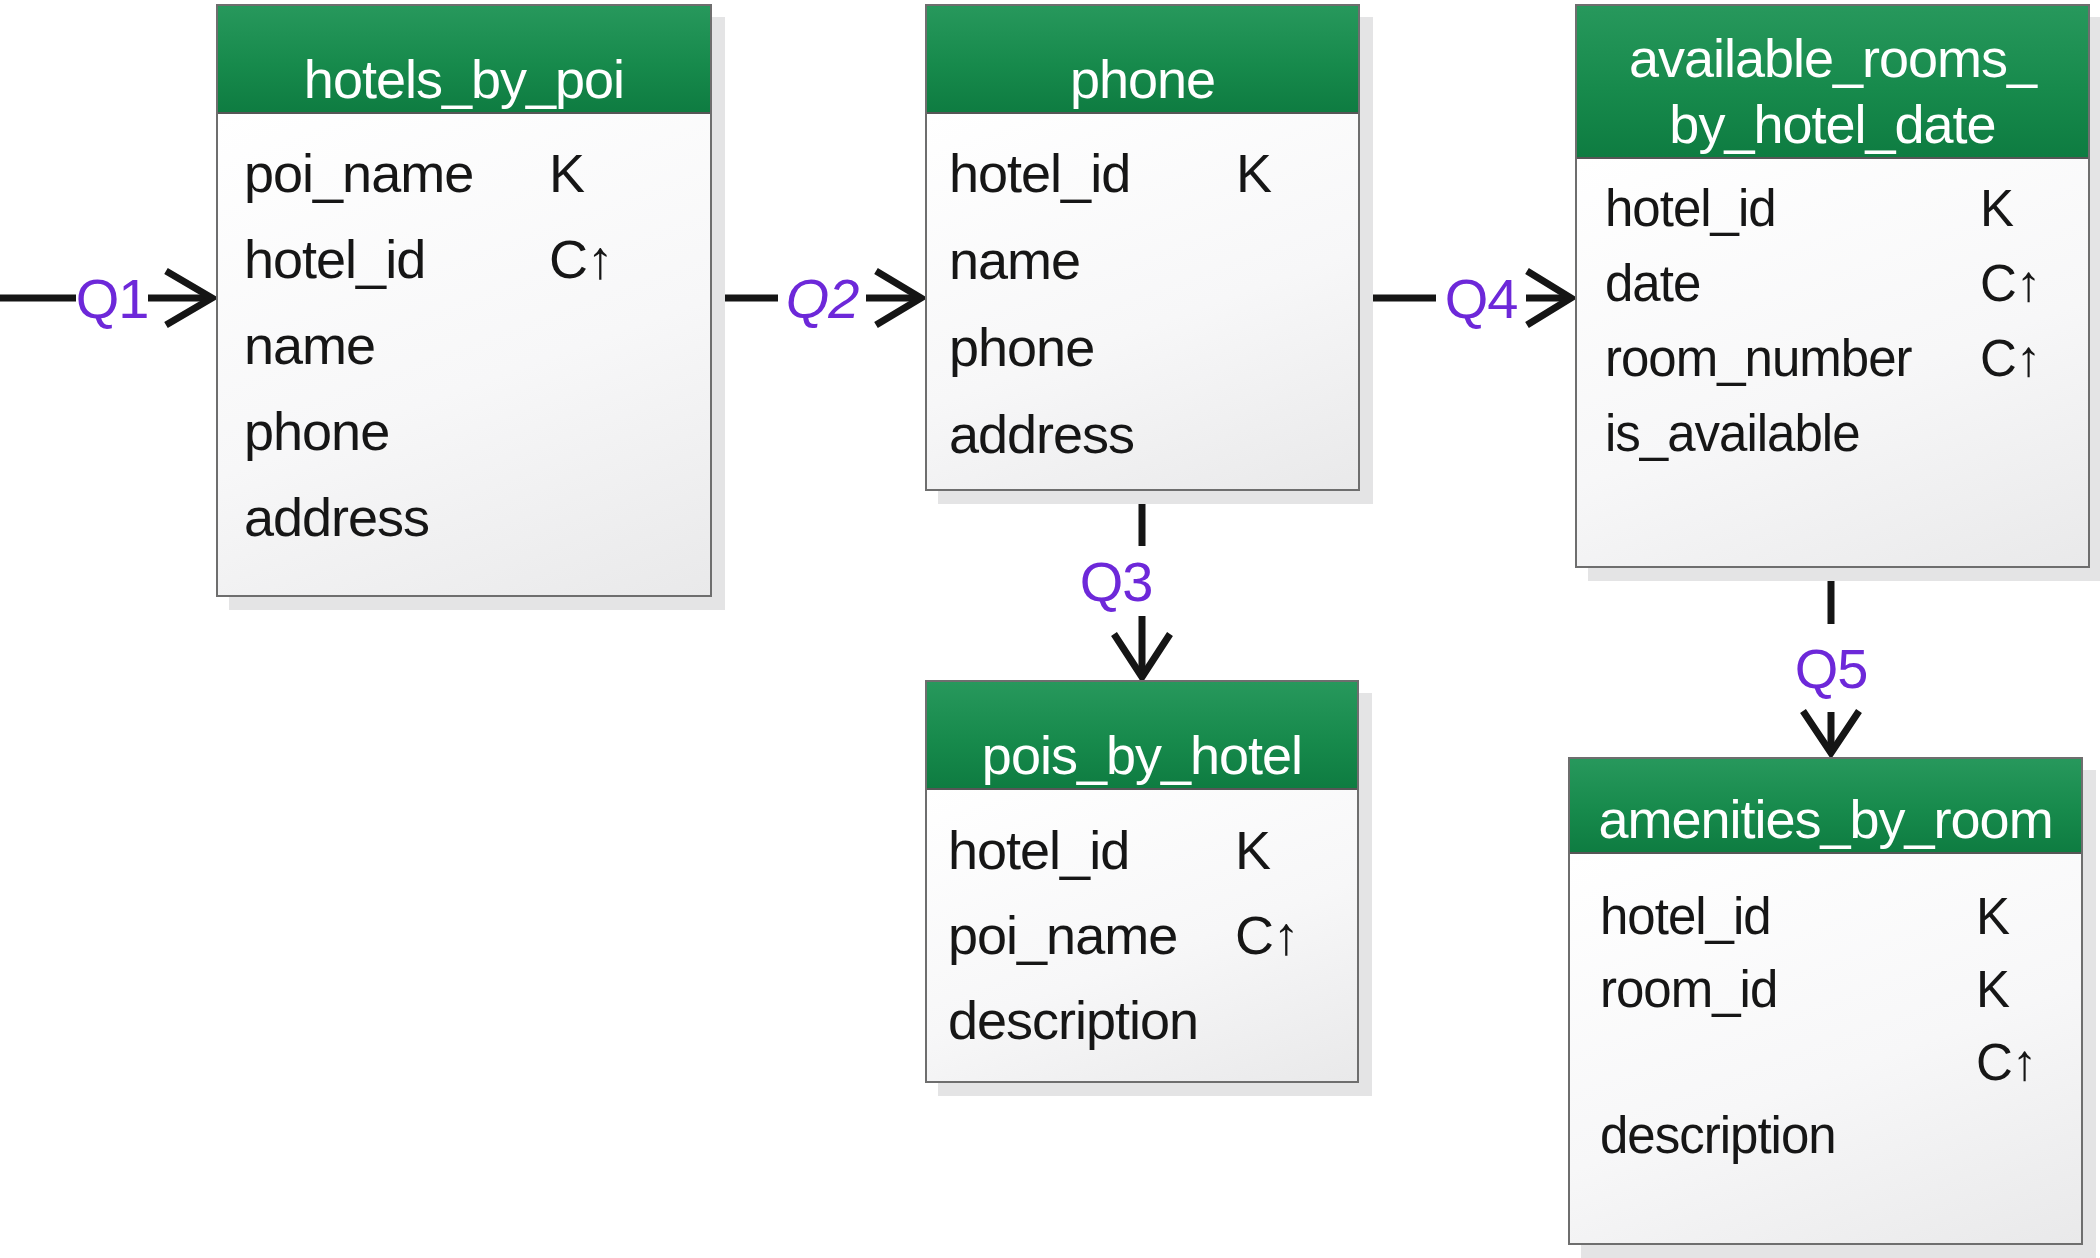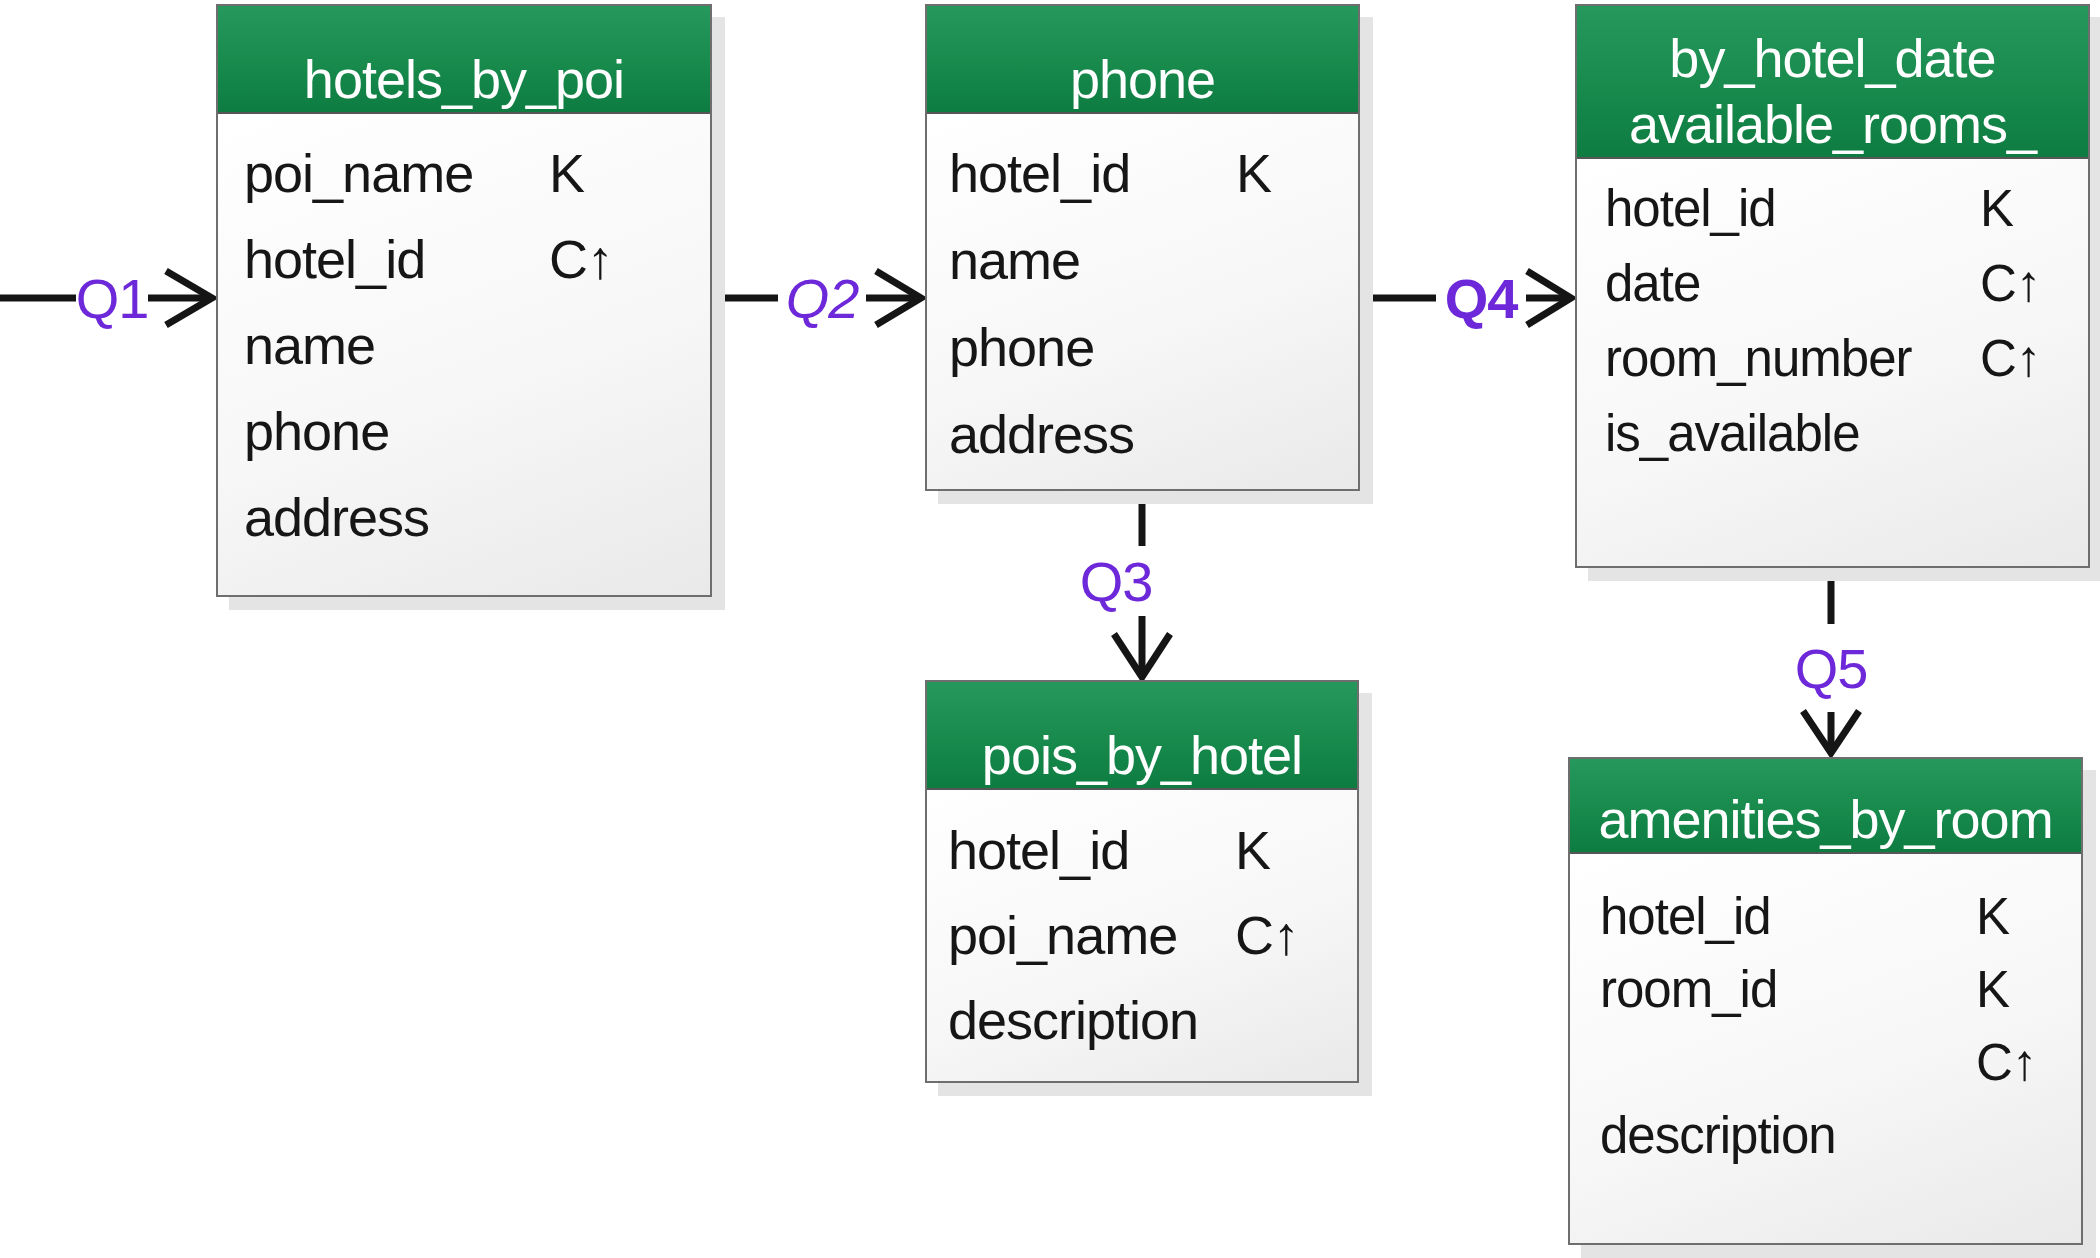--- a/index.html
+++ b/index.html
@@ -71,21 +71,21 @@
         <path d="M1831 570 V624"></path>
         <path d="M1831 712 V750"></path>
         <polyline points="1803,711 1831,753 1859,711"></polyline>
       </g>
     </g>
   </svg>
 
   <span class="qlabel" style="left:112px; top:298px;">Q1</span>
   <span class="qlabel" style="left:822px; top:298px;font-style:italic;">Q2</span>
   <span class="qlabel" style="left:1116px; top:581px;">Q3</span>
-  <span class="qlabel" style="left:1481px; top:298px;font-weight:bold;">Q4</span>
+  <span class="qlabel" style="left:1481px; top:298px;">Q4</span>
   <span class="qlabel" style="left:1831px; top:668px;">Q5</span>
 
   <div class="tbl" style="left:216px; top:4px; width:496px; height:593px; --padt:16px; --rowh:86px; --fs:54px; --keyx:331px; --padl:26px;">
     <div class="tbl-header" style="height:108px;">
       <span class="title-line">hotels_by_poi</span>
     </div>
     <div class="tbl-body">
       <div class="row">
         <span class="col-name">poi_name</span>
         <span class="col-key">K</span>
@@ -128,22 +128,22 @@
       </div>
       <div class="row">
         <span class="col-name">address</span>
         <span class="col-key"></span>
       </div>
     </div>
   </div>
 
   <div class="tbl" style="left:1575px; top:4px; width:515px; height:564px; --padt:12px; --rowh:75px; --fs:51px; --keyx:403px; --padl:28px;">
     <div class="tbl-header" style="height:153px;">
+      <span class="title-line">available_rooms_</span>
       <span class="title-line">by_hotel_date</span>
-      <span class="title-line">available_rooms_</span>
     </div>
     <div class="tbl-body">
       <div class="row">
         <span class="col-name">hotel_id</span>
         <span class="col-key">K</span>
       </div>
       <div class="row">
         <span class="col-name">date</span>
         <span class="col-key">C↑</span>
       </div>

